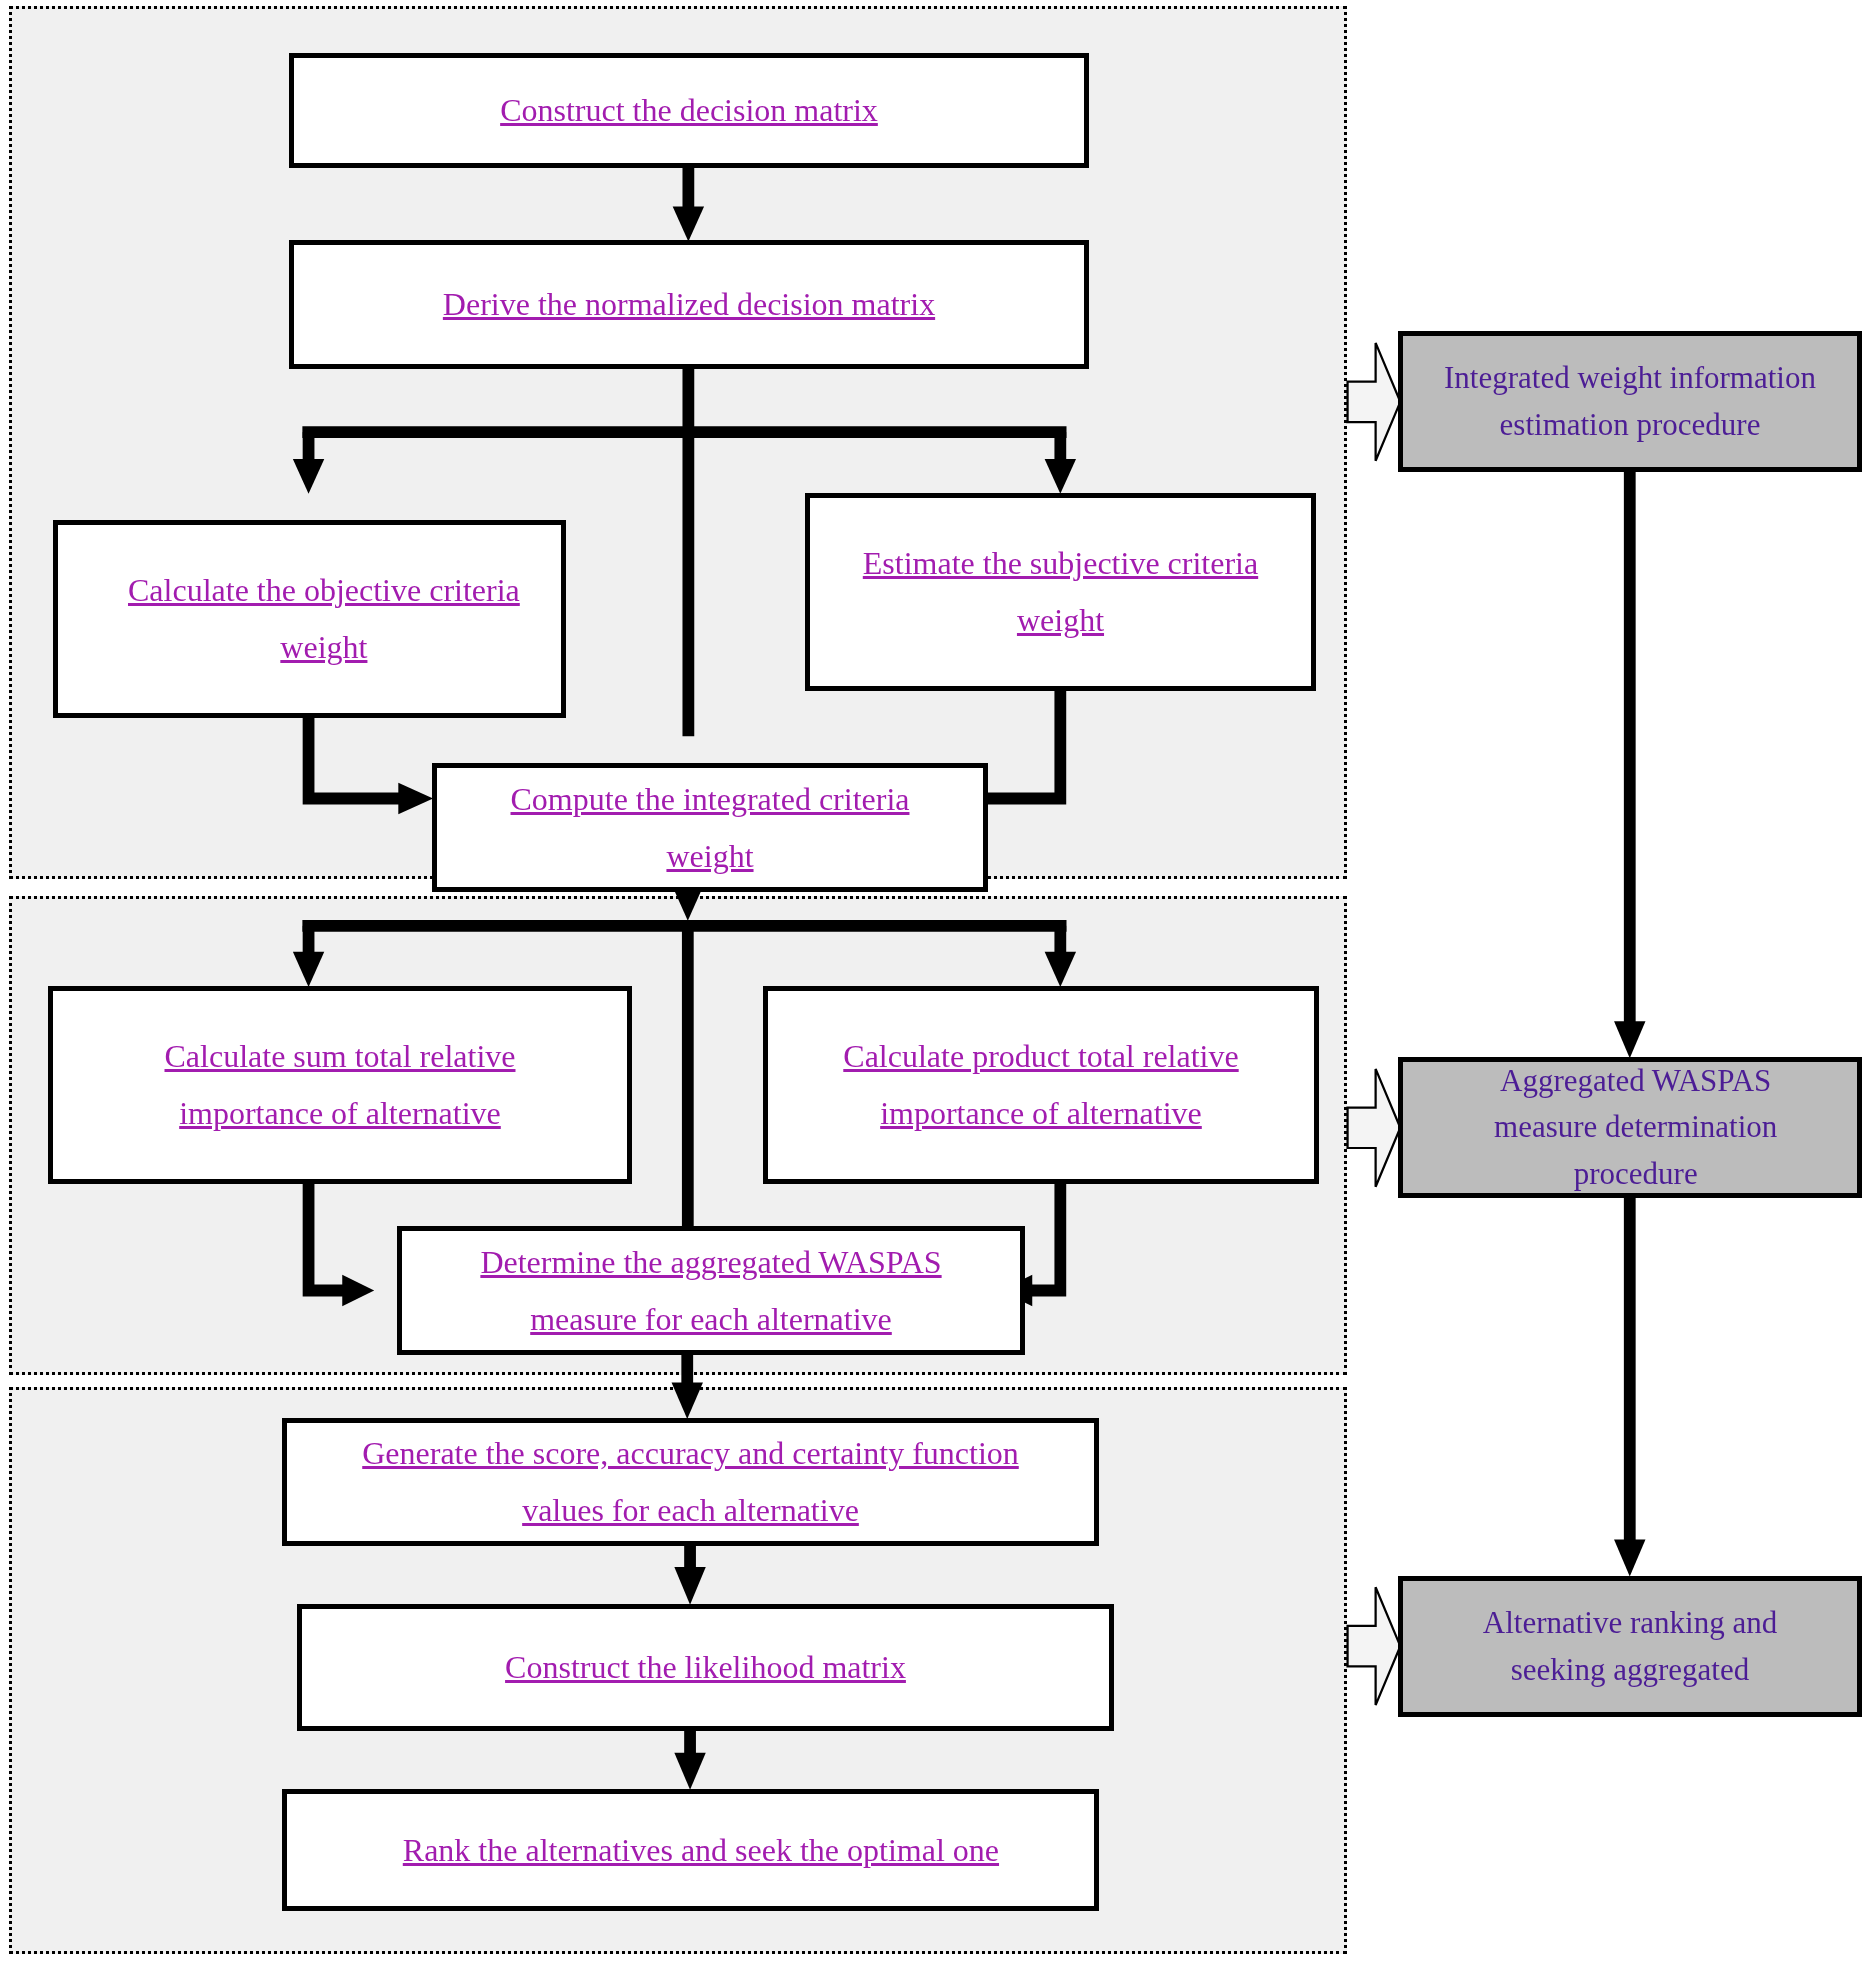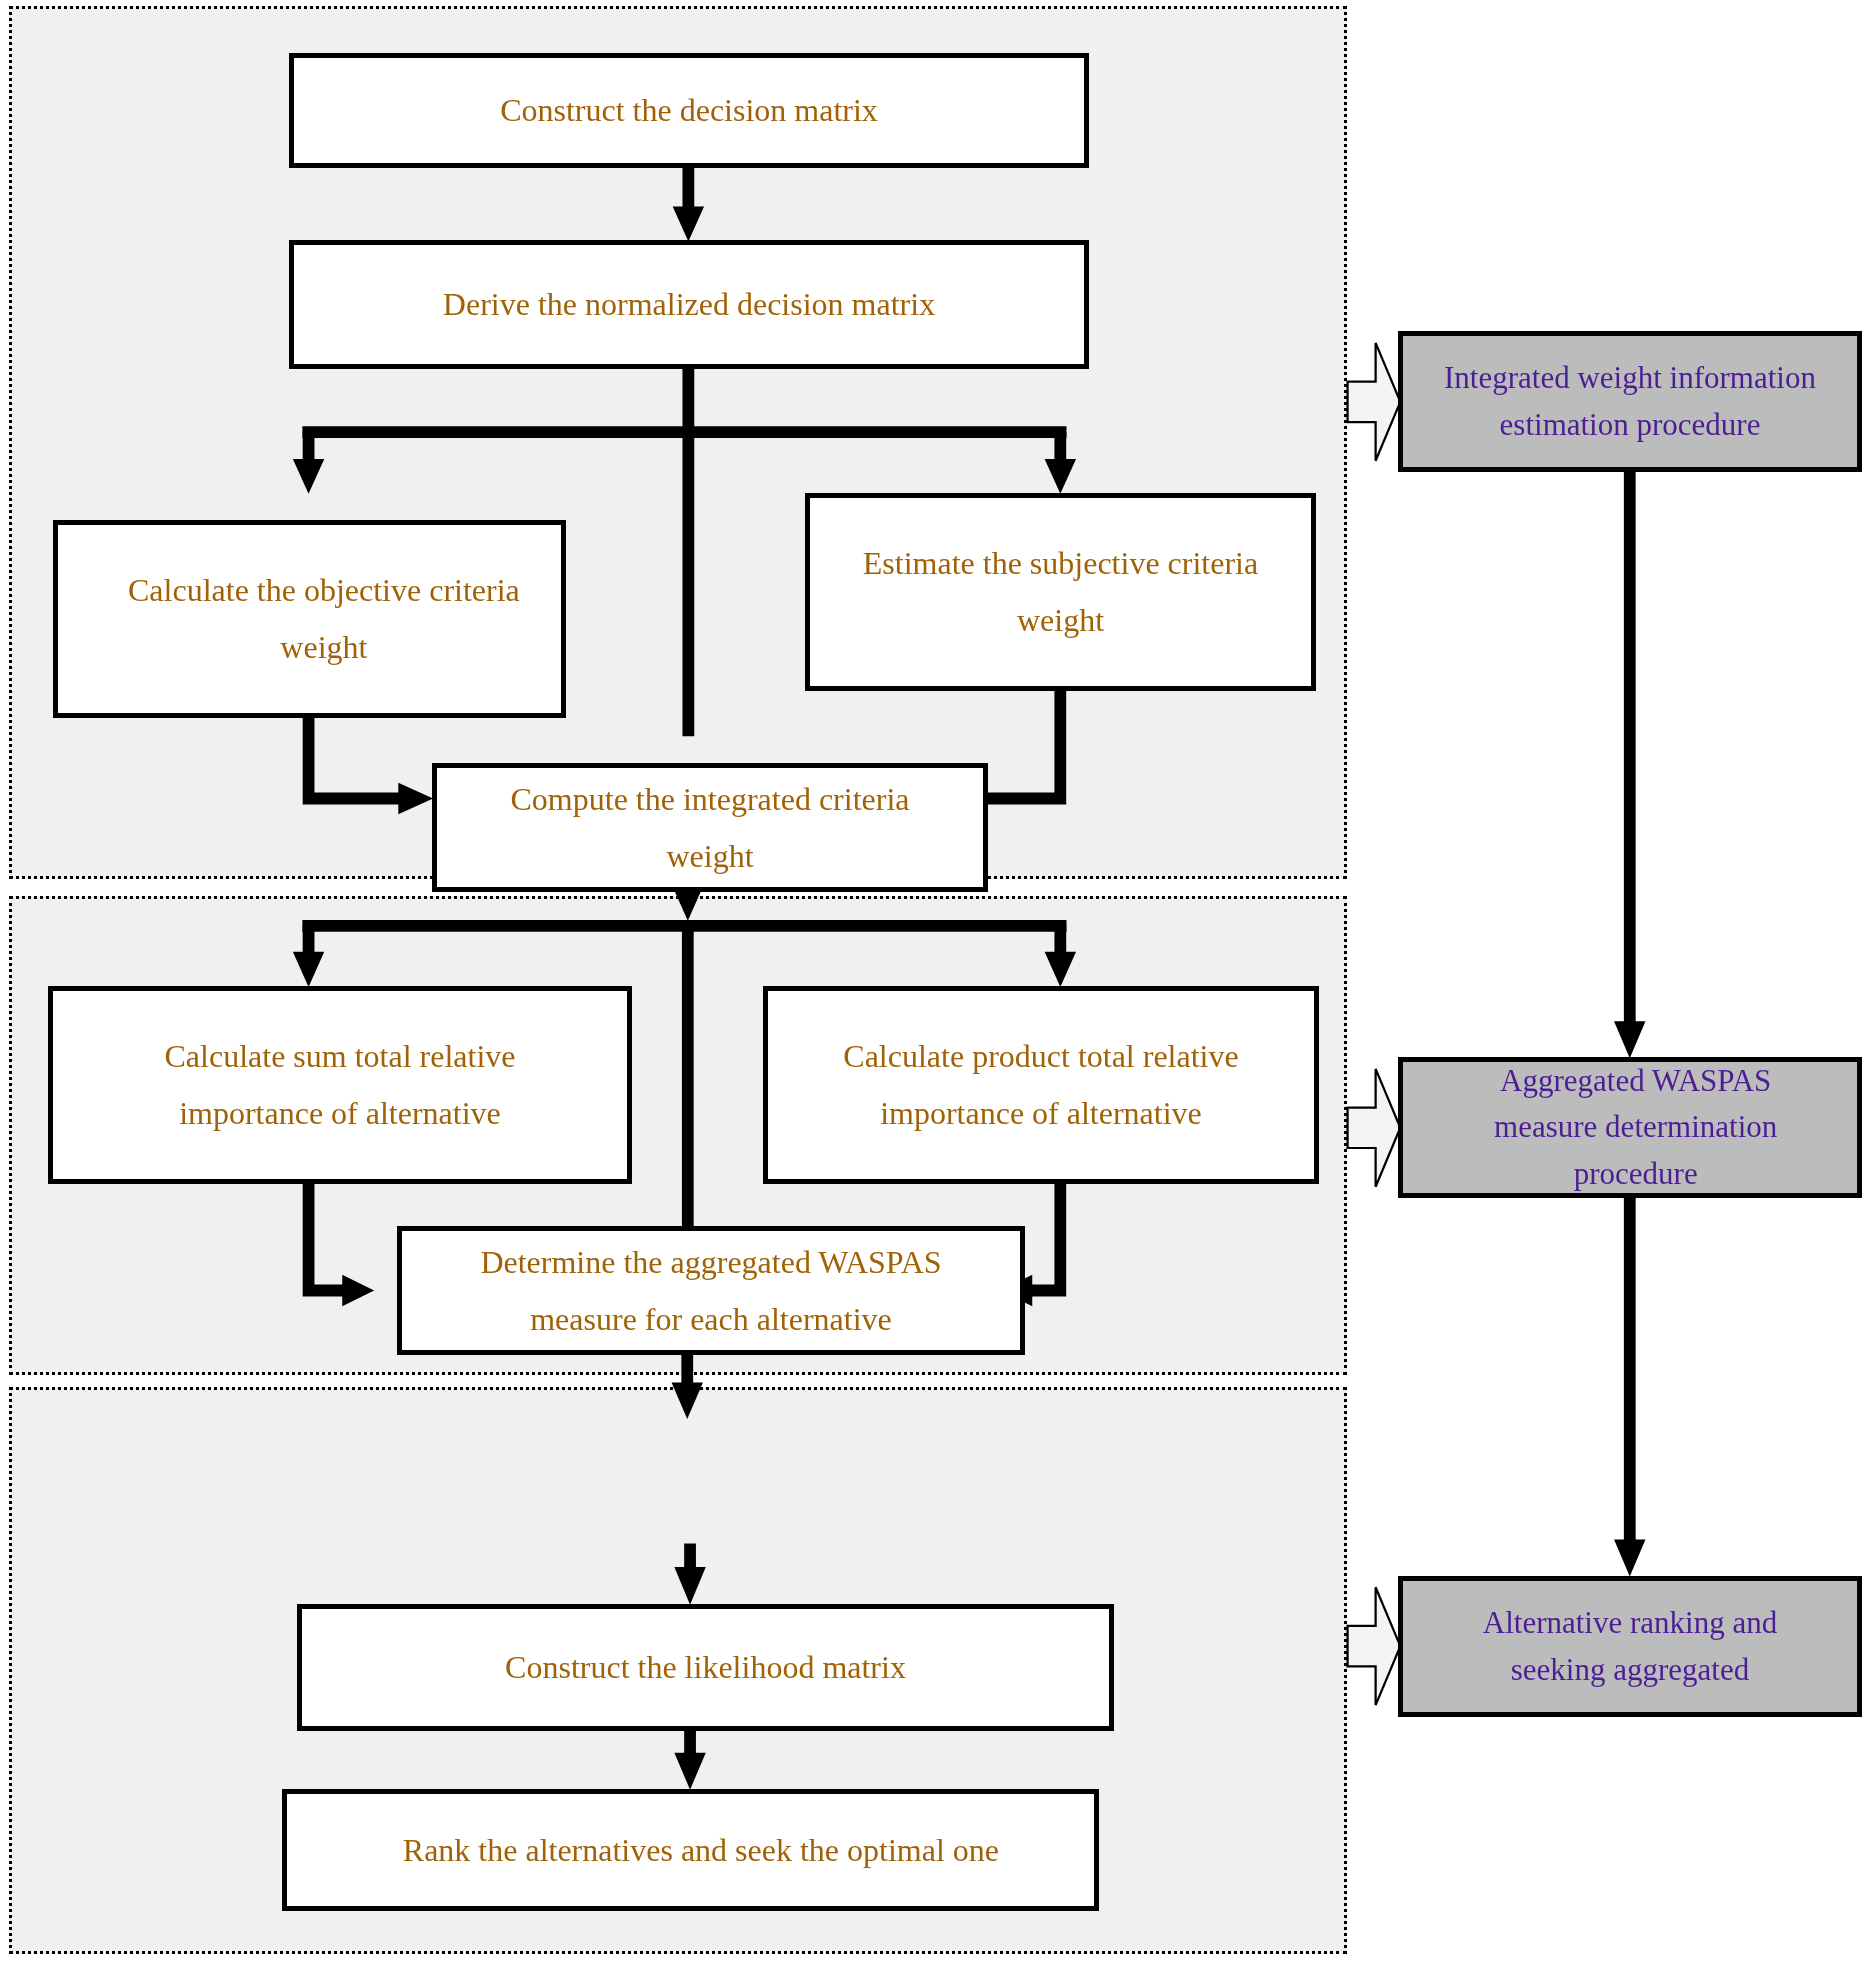--- a/index.html
+++ b/index.html
@@ -35,23 +35,24 @@
     box-sizing: border-box;
     background: #ffffff;
     border: 5px solid #000000;
     display: flex;
     align-items: center;
     justify-content: center;
     text-align: center;
     white-space: pre-line;
     font-size: 32px;
     line-height: 1.78;
-    color: #a16207;
+    color: #a21caf;
     z-index: 2;
     padding: 0 11.2px;
+    text-decoration: underline;
   }
   .pbox {
     position: absolute;
     box-sizing: border-box;
     background: #bcbcbc;
     border: 5px solid #000000;
     display: flex;
     align-items: center;
     justify-content: center;
     text-align: center;
@@ -156,20 +157,22 @@
 
   <div class="fbox" style="left:48px; top:986px; width:584px; height:198px;">Calculate sum total relative
 importance of alternative</div>
 
   <div class="fbox" style="left:763px; top:986px; width:556px; height:198px;">Calculate product total relative
 importance of alternative</div>
 
   <div class="fbox" style="left:373px; top:1226px; width:628px; height:129px;margin-left:24px;">Determine the aggregated WASPAS
 measure for each alternative</div>
 
+  <div class="fbox" style="left:282px; top:1418px; width:817px; height:128px;">Generate the score, accuracy and certainty function
+values for each alternative</div>
 
   <div class="fbox" style="left:297px; top:1604px; width:817px; height:127px;">Construct the likelihood matrix</div>
 
   <div class="fbox" style="left:282px; top:1789px; width:817px; height:122px;padding-left:32px;">Rank the alternatives and seek the optimal one</div>
 
   <div class="pbox" style="left:1398px; top:331px; width:464px; height:141px;">Integrated weight information
 estimation procedure</div>
 
   <div class="pbox" style="left:1398px; top:1057px; width:464px; height:141px;padding-left:17px;">Aggregated WASPAS
 measure determination

